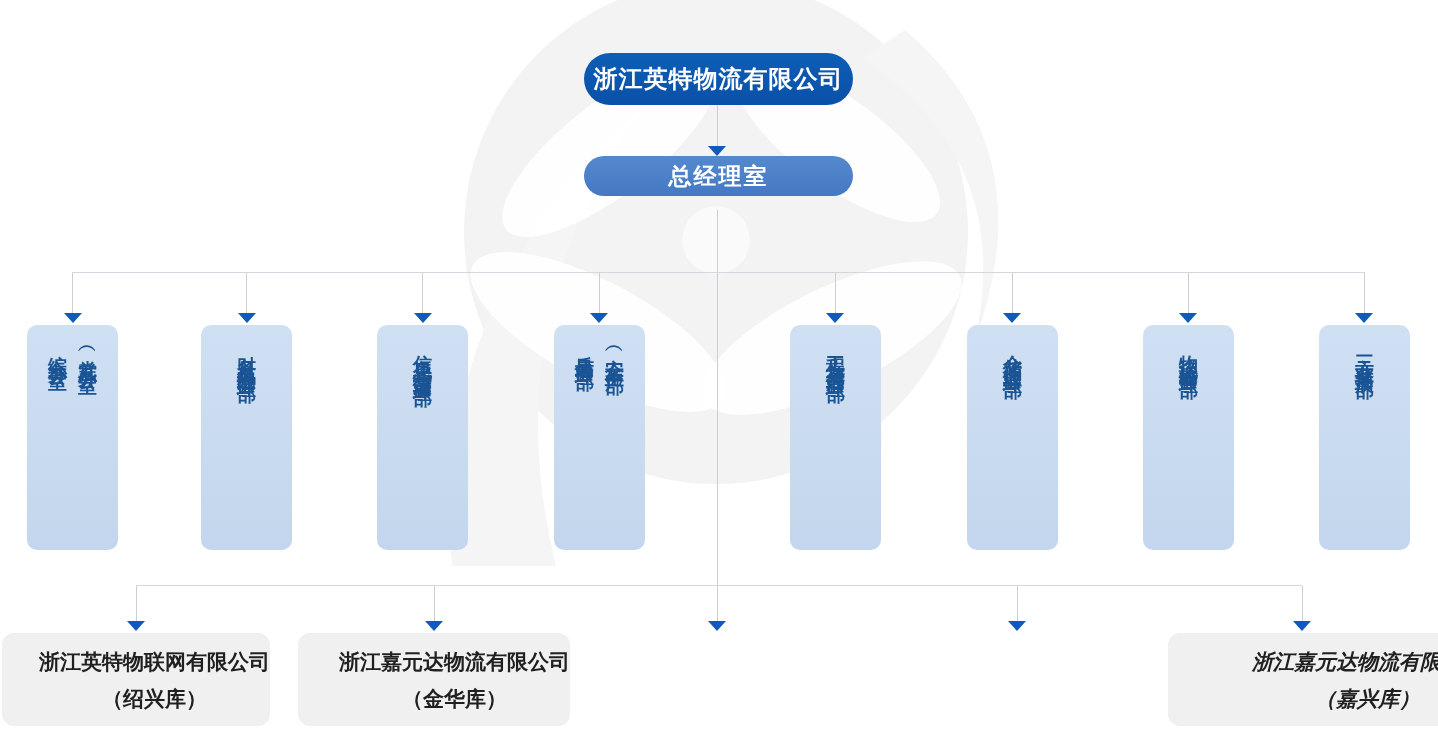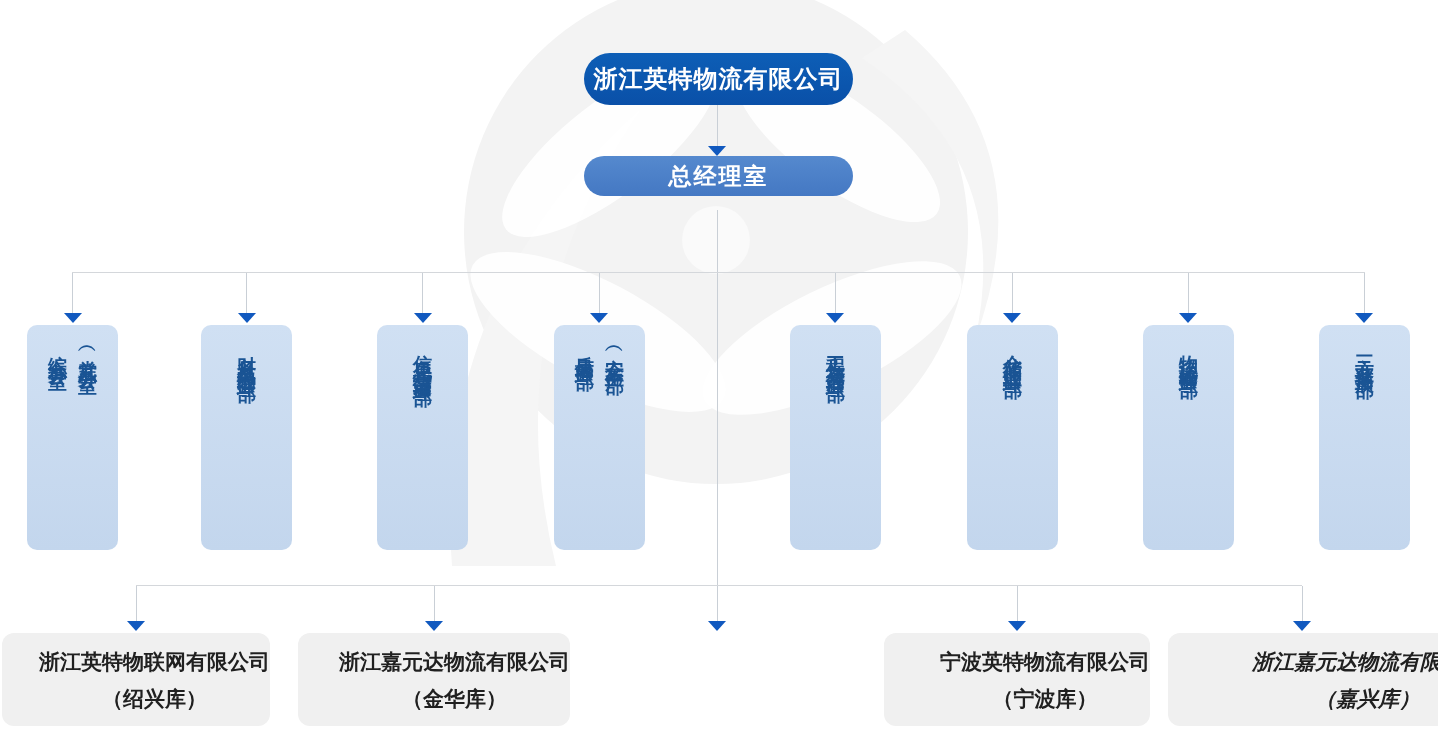--- a/index.html
+++ b/index.html
@@ -152,22 +152,18 @@
   </div>
 
   <div class="sub" style="left:2px;width:268px;">
     <span>浙江英特物联网有限公司
 （绍兴库）</span>
   </div>
   <div class="sub" style="left:298px;width:272px;">
     <span>浙江嘉元达物流有限公司
 （金华库）</span>
   </div>
-  <div class="sub" style="left:884px;width:266px;">
-    <span>宁波英特物流有限公司
-（宁波库）</span>
-  </div>
   <div class="sub" style="left:1168px;width:315px;font-style:italic;">
     <span>浙江嘉元达物流有限公司
 （嘉兴库）</span>
   </div>
 
 </div>
 
 </body></html>

